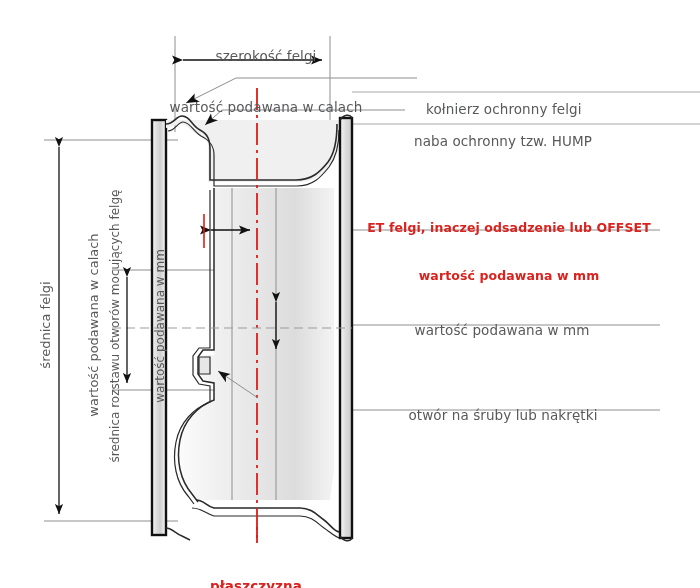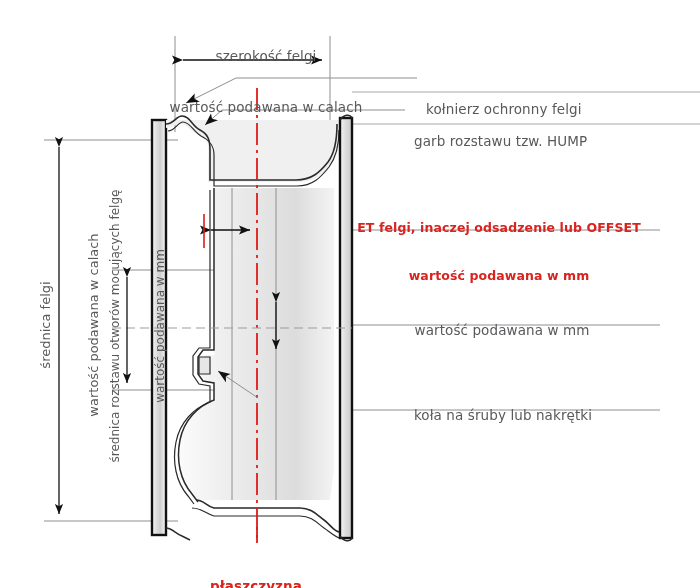--- a/index.html
+++ b/index.html
@@ -254,34 +254,34 @@
   <div class="lbl center" style="left:150px; top:14px; width:232px;">
     <div>szerokość felgi</div>
     <div>wartość podawana w calach</div>
   </div>
 
   <div class="lbl" style="left:426px; top:67px;">
     <div>kołnierz ochronny felgi</div>
   </div>
 
   <div class="lbl" style="left:414px; top:99px;">
-    <div>garb rozstawu tzw. HUMP</div>
-  </div>
-
-  <div class="lbl red center" style="left:354px; top:188px; width:290px; font-size:12.5px; line-height:16px;">
+    <div>naba ochronny tzw. HUMP</div>
+  </div>
+
+  <div class="lbl red center" style="left:354px; top:188px; width:290px; font-size:12.5px; line-height:16px;padding-left:10px;">
     <div>ET felgi, inaczej odsadzenie lub OFFSET</div>
     <div>wartość podawana w mm</div>
   </div>
 
   <div class="lbl center" style="left:354px; top:288px; width:296px;">
     <div>wartość podawana w mm</div>
   </div>
 
   <div class="lbl center" style="left:372px; top:373px; width:262px;">
-    <div>koła na śruby lub nakrętki</div>
+    <div>otwór na śruby lub nakrętki</div>
   </div>
 
   <div class="lbl red center" style="left:176px; top:544px; width:160px;">
     <div>płaszczyzna</div>
     
   </div>
 
   <div class="rot" style="left:6px; top:520px; width:390px;">
     <div>średnica felgi</div>
     <div>wartość podawana w calach</div>

